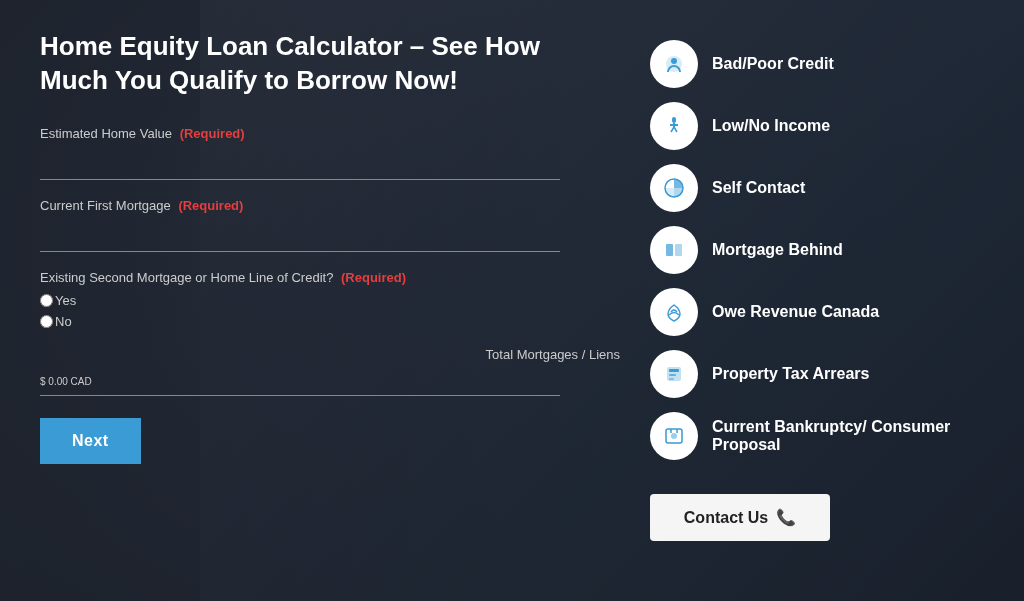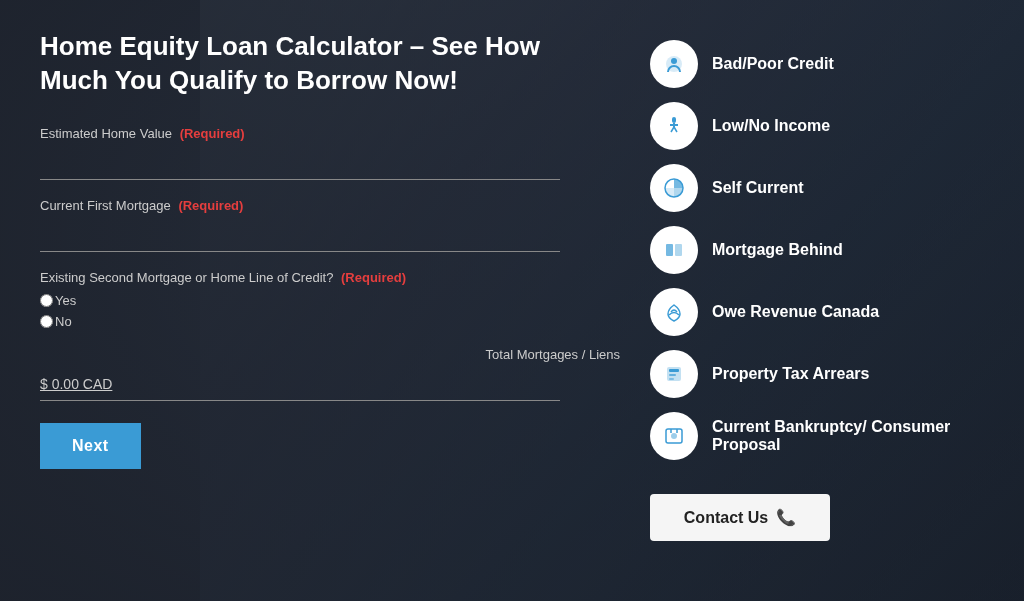--- a/index.html
+++ b/index.html
@@ -123,25 +123,24 @@
       color: #cccccc;
       font-size: 13px;
       margin-top: 14px;
       margin-bottom: 6px;
       display: block;
       text-align: right;
     }
 
     .total-value {
       color: #cccccc;
-      font-size: 14px;
+      font-size: 10px;
       padding: 8px 0;
       border-bottom: 1px solid #888;
       width: 520px;
-      text-decoration: underline;
     }
 
     .next-btn {
       margin-top: 22px;
       background: #3a9bd5;
       color: #ffffff;
       border: none;
       padding: 14px 32px;
       font-size: 16px;
       font-weight: 600;
@@ -288,21 +287,21 @@
 
     <div class="feature-item">
       <div class="feature-icon-circle">
         <svg width="24" height="24" viewBox="0 0 24 24" fill="none">
           <circle cx="12" cy="12" r="9" stroke="#3a9bd5" stroke-width="1.5" fill="none"></circle>
           <path d="M12 3 A9 9 0 0 1 21 12 L12 12 Z" fill="#3a9bd5" opacity="0.7"></path>
           <path d="M12 12 L21 12 A9 9 0 0 1 12 21 Z" fill="#3a9bd5" opacity="0.4"></path>
           <path d="M12 12 L12 21 A9 9 0 0 1 3 12 Z" fill="#3a9bd5" opacity="0.2"></path>
         </svg>
       </div>
-      <span class="feature-label">Self Current</span>
+      <span class="feature-label">Self Contact</span>
     </div>
 
     <div class="feature-item">
       <div class="feature-icon-circle">
         <svg width="24" height="24" viewBox="0 0 24 24" fill="none">
           <rect x="4" y="6" width="7" height="12" rx="1" fill="#3a9bd5" opacity="0.7"></rect>
           <rect x="13" y="6" width="7" height="12" rx="1" fill="#3a9bd5" opacity="0.4"></rect>
         </svg>
       </div>
       <span class="feature-label">Mortgage Behind</span>

